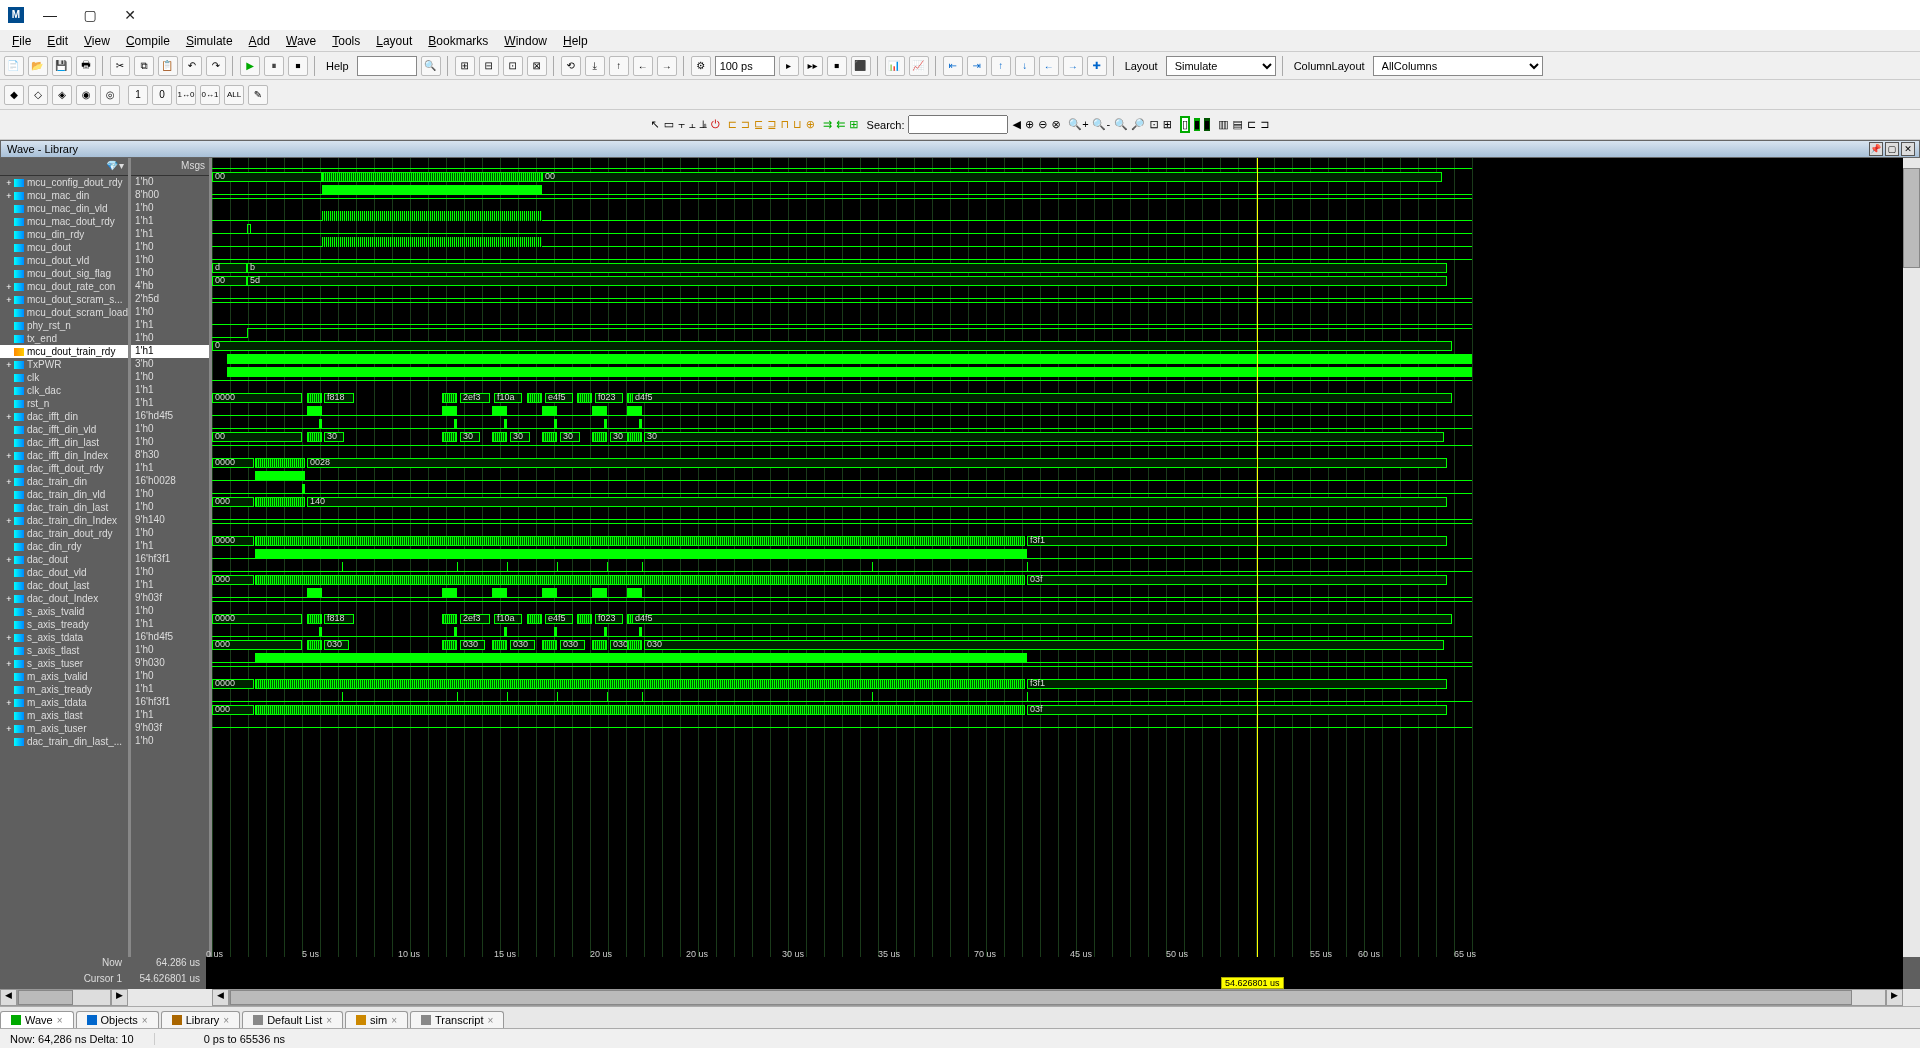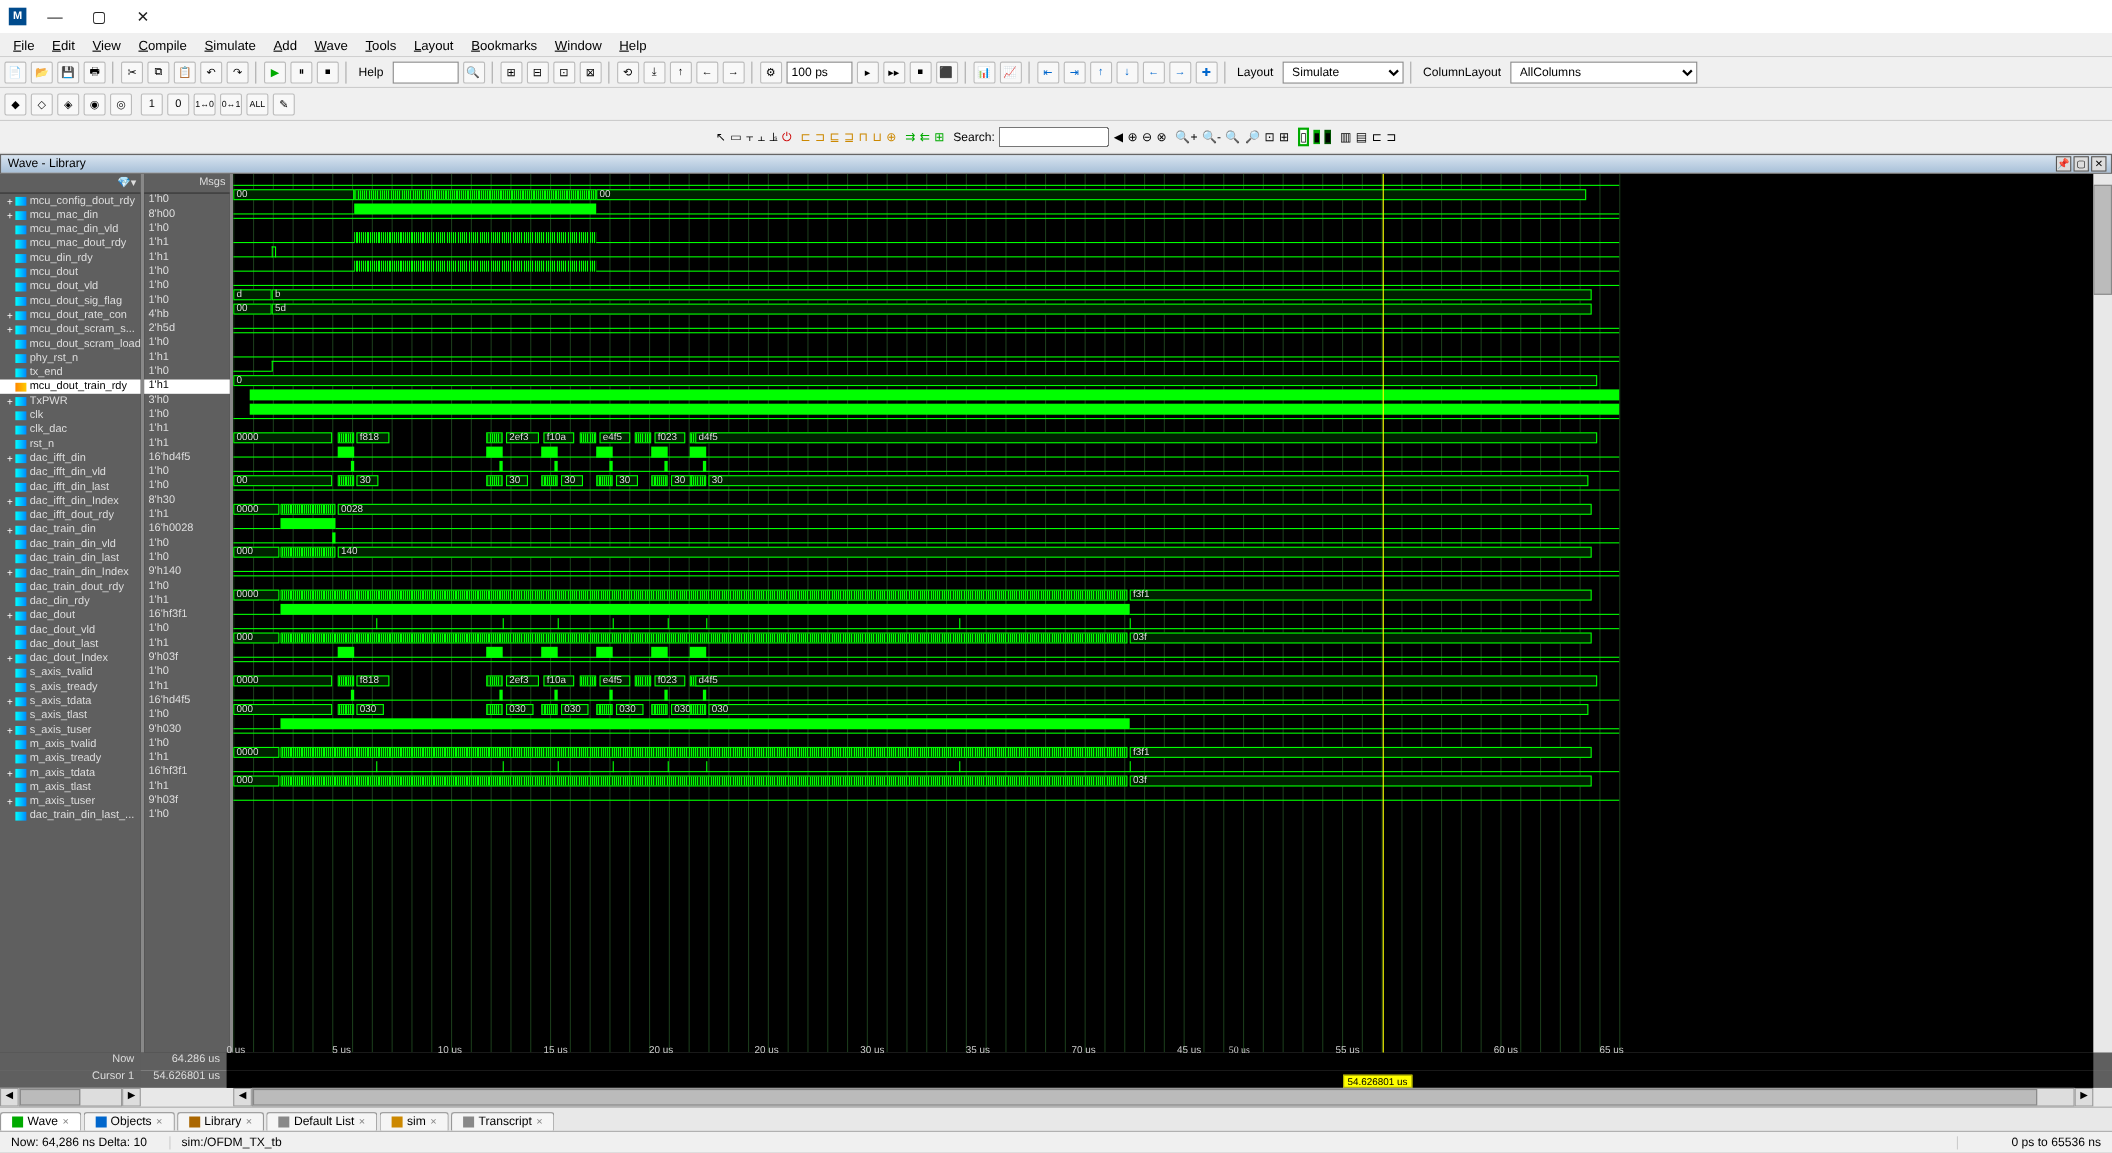--- a/index.html
+++ b/index.html
@@ -878,22 +878,22 @@
       <div class="timetick" style="left: 0px;">0 us</div>
       <div class="timetick" style="left: 96px;">5 us</div>
       <div class="timetick" style="left: 192px;">10 us</div>
       <div class="timetick" style="left: 288px;">15 us</div>
       <div class="timetick" style="left: 384px;">20 us</div>
       <div class="timetick" style="left: 480px;">20 us</div>
       <div class="timetick" style="left: 576px;">30 us</div>
       <div class="timetick" style="left: 672px;">35 us</div>
       <div class="timetick" style="left: 768px;">70 us</div>
       <div class="timetick" style="left: 864px;">45 us</div>
-      <div class="timetick" style="left: 911px; font-family: Liberation Serif, serif;">50 us</div>
-      <div class="timetick" style="left: 1008px; margin-top: 24px;">55 us</div>
+      <div class="timetick" style="left: 960px;">50 us</div>
+      <div class="timetick" style="left: 1104px; margin-top: 24px;">55 us</div>
       <div class="timetick" style="left: 1152px;">60 us</div>
       <div class="timetick" style="left: 1248px;">65 us</div>
     </div>
   <div style="width:17px;background:#5f5f5f"></div>
 </div>
 <div class="footer1">
   <div class="c1" style="background:#5f5f5f">Cursor 1</div>
   <div class="c2">54.626801 us</div>
   <div style="flex:1;background:#000;position:relative" id="cursorruler">
       <div class="cursorbox" style="left: 1015px;">54.626801 us</div>
@@ -950,15 +950,14 @@
     </div>
     <div class="tab">
       <span class="ticon" style="background:#888"></span>
       <span>Transcript</span>
       <span class="x">×</span>
     </div>
   </div>
 
 <div class="status">
   <div class="cell" style="width:155px">Now: 64,286 ns  Delta: 10</div>
-  <div class="cell" style="flex:1">sim:/OFDM_TX_tb</div>
   <div class="cell" style="width:140px;text-align:right;border:none">0 ps to 65536 ns</div>
 </div>
 
 </body></html>

